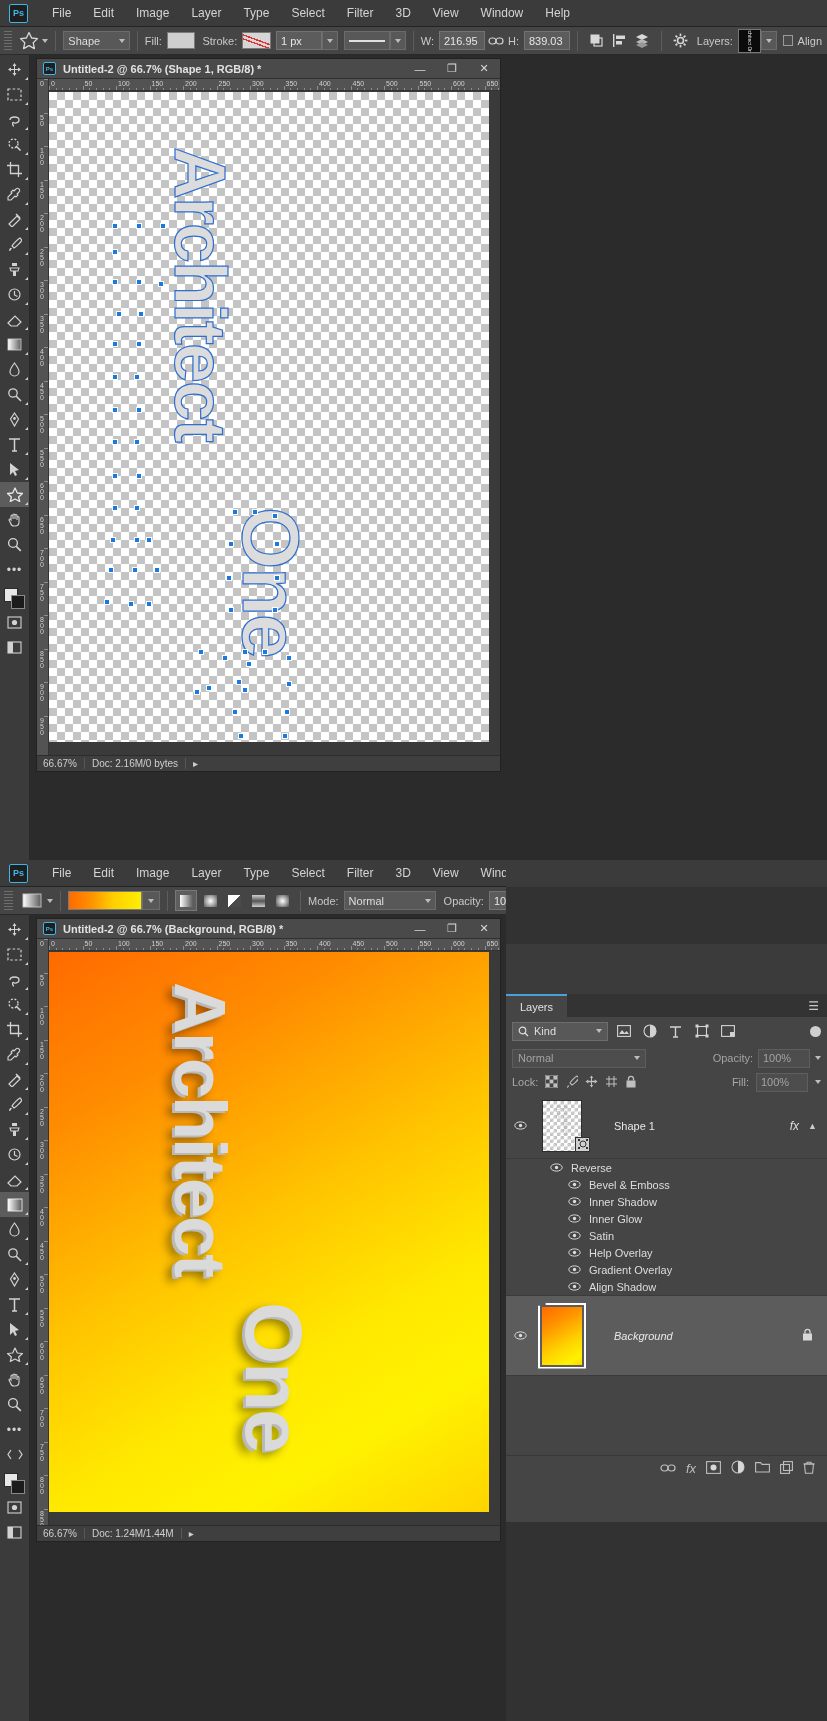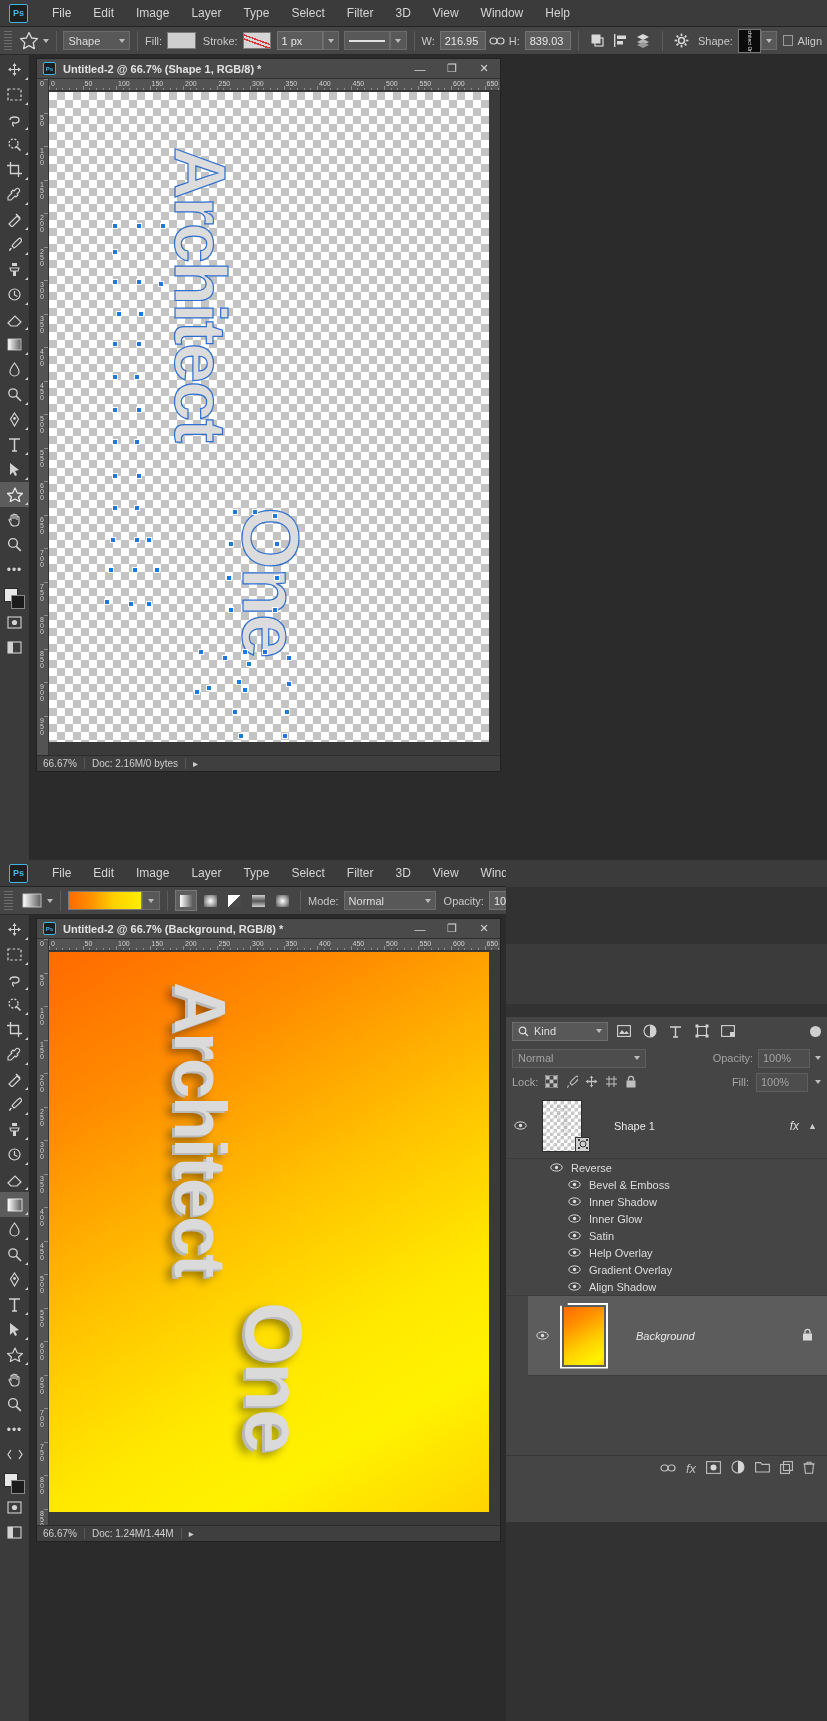--- a/index.html
+++ b/index.html
@@ -122,21 +122,21 @@
   .pmenu { margin-left:auto; margin-right:8px; color:#c6c6c6; font-size:12px; align-self:center; }
   .prow { display:flex; align-items:center; padding:0 6px; height:24px; gap:5px; }
   .pfilter { height:19px; background:#585858; border:1px solid #6d6d6d; display:flex;align-items:center;
     gap:5px; padding:0 5px; width:96px; justify-content:space-between; font-size:11px; color:#ddd;}
   .pico { width:21px;height:20px;display:flex;align-items:center;justify-content:center;color:#d2d2d2;font-size:12px;}
   .blend { height:19px; background:#4d4d4d; border:1px solid #5e5e5e; width:134px;
     display:flex;align-items:center;justify-content:space-between;padding:0 5px; font-size:11px; color:#a3a3a3;}
   .opc { height:19px;background:#4d4d4d;border:1px solid #5e5e5e;width:52px;
     display:flex;align-items:center;justify-content:space-between;padding:0 4px;font-size:11px;color:#a3a3a3;}
   .layerrow { display:flex; align-items:center; height:62px; border-bottom:1px solid #3b3b3b; }
-  .layerrow.sel { background:#5c5c5c;margin-left:22px; }
+  .layerrow.sel { background:#5c5c5c; }
   .eyecell { width:28px; display:flex;align-items:center;justify-content:center; }
   .thumbcell { width:56px; display:flex; align-items:center; justify-content:center; }
   .lthumb { width:40px;height:52px;border:1px solid #2d2d2d; position:relative; }
   .lname { font-size:11px; color:#e8e8e8; }
   .fxrow { display:flex;align-items:center; height:17px; font-size:11px; color:#ddd; }
   .eye { width:13px;height:9px; }
   .panelbtns { height:26px; border-top:1px solid #383838; display:flex; align-items:center;
     justify-content:flex-end; gap:10px; padding-right:12px; color:#bdbdbd; font-size:12px; }
   .lockrow { display:flex;align-items:center;height:22px;padding:0 6px;gap:7px;font-size:11px;color:#a9a9a9;}
 </style>
@@ -233,21 +233,21 @@
             <line x1="0.6" y1="7.5" x2="3" y2="7.5"></line>
             <line x1="12" y1="7.5" x2="14.4" y2="7.5"></line>
             <line x1="2.6" y1="2.6" x2="4.3" y2="4.3"></line>
             <line x1="10.7" y1="10.7" x2="12.4" y2="12.4"></line>
             <line x1="12.4" y1="2.6" x2="10.7" y2="4.3"></line>
             <line x1="4.3" y1="10.7" x2="2.6" y2="12.4"></line>
           </g>
         </svg>
     </div>
     <div style="width:6px"></div>
-    <span class="opt-label">Shape:</span>
+    <span class="opt-label">Layers:</span>
     <div class="shapethumb">
       <span>Architect One</span>
     </div>
     <div class="select" style="width:17px;justify-content:center">
       <span class="caret"></span>
     </div>
     <div style="width:6px"></div>
     <span class="chk"></span>
     <span class="opt-label" style="margin-left:5px">Align</span>
   </div>
@@ -1051,20 +1051,24 @@
       <span class="sb-sep"></span>
       <span>▸</span>
     </div>
   </div>
 
   <div class="panel" style="left:506px; top:0px; width:321px; height:861px; background:#323232;">
     <div style="position:absolute; left:0; top:0; width:321px; height:27px; background:#3b3b3b;"></div>
 
     <div style="position:absolute; left:0; top:84px; width:321px; height:60px; background:#3b3b3b;"></div>
 
+    <div class="ptabs" style="position:absolute; left:0; top:134px; width:321px;">
+      <div class="ptab">Layers</div>
+      <span class="pmenu">☰</span>
+    </div>
 
     <div style="position:absolute; left:0; top:157px; width:321px; height:473px; background:#454545;">
 
       <div class="prow" style="height:28px;">
         <div class="pfilter">
           <span style="display:flex;align-items:center;gap:5px;">
             <svg width="11" height="11" viewBox="0 0 11 11">
                 <circle cx="4.5" cy="4.5" r="3.3" fill="none" stroke="#ddd" stroke-width="1.2"></circle>
                 <path d="M7 7l3 3" stroke="#ddd" stroke-width="1.3"></path>
               </svg>

